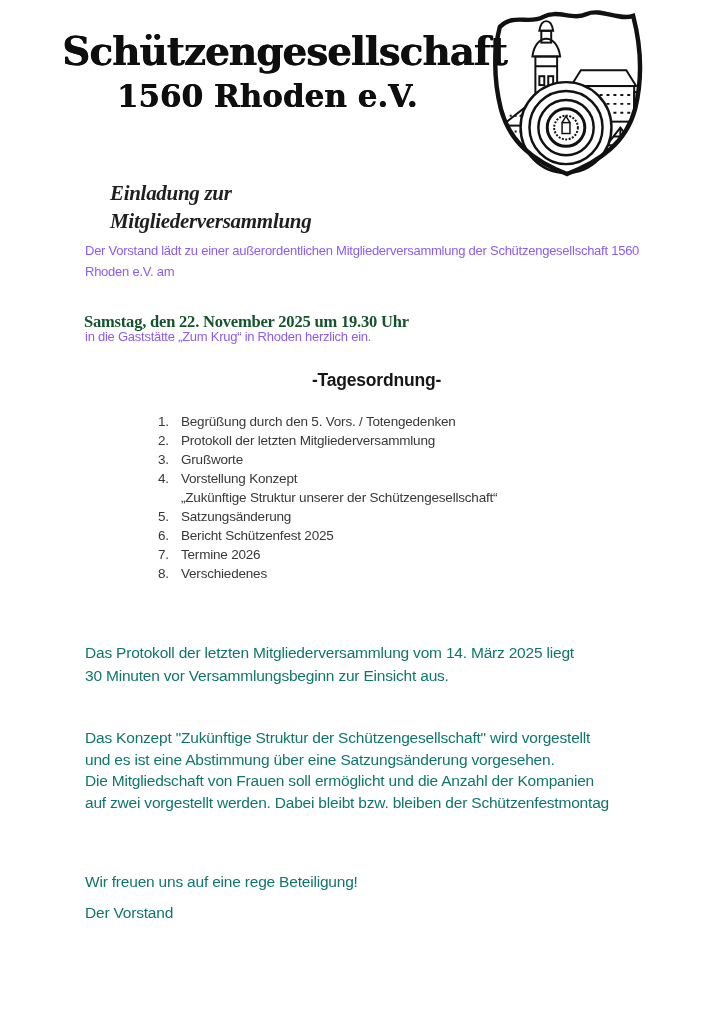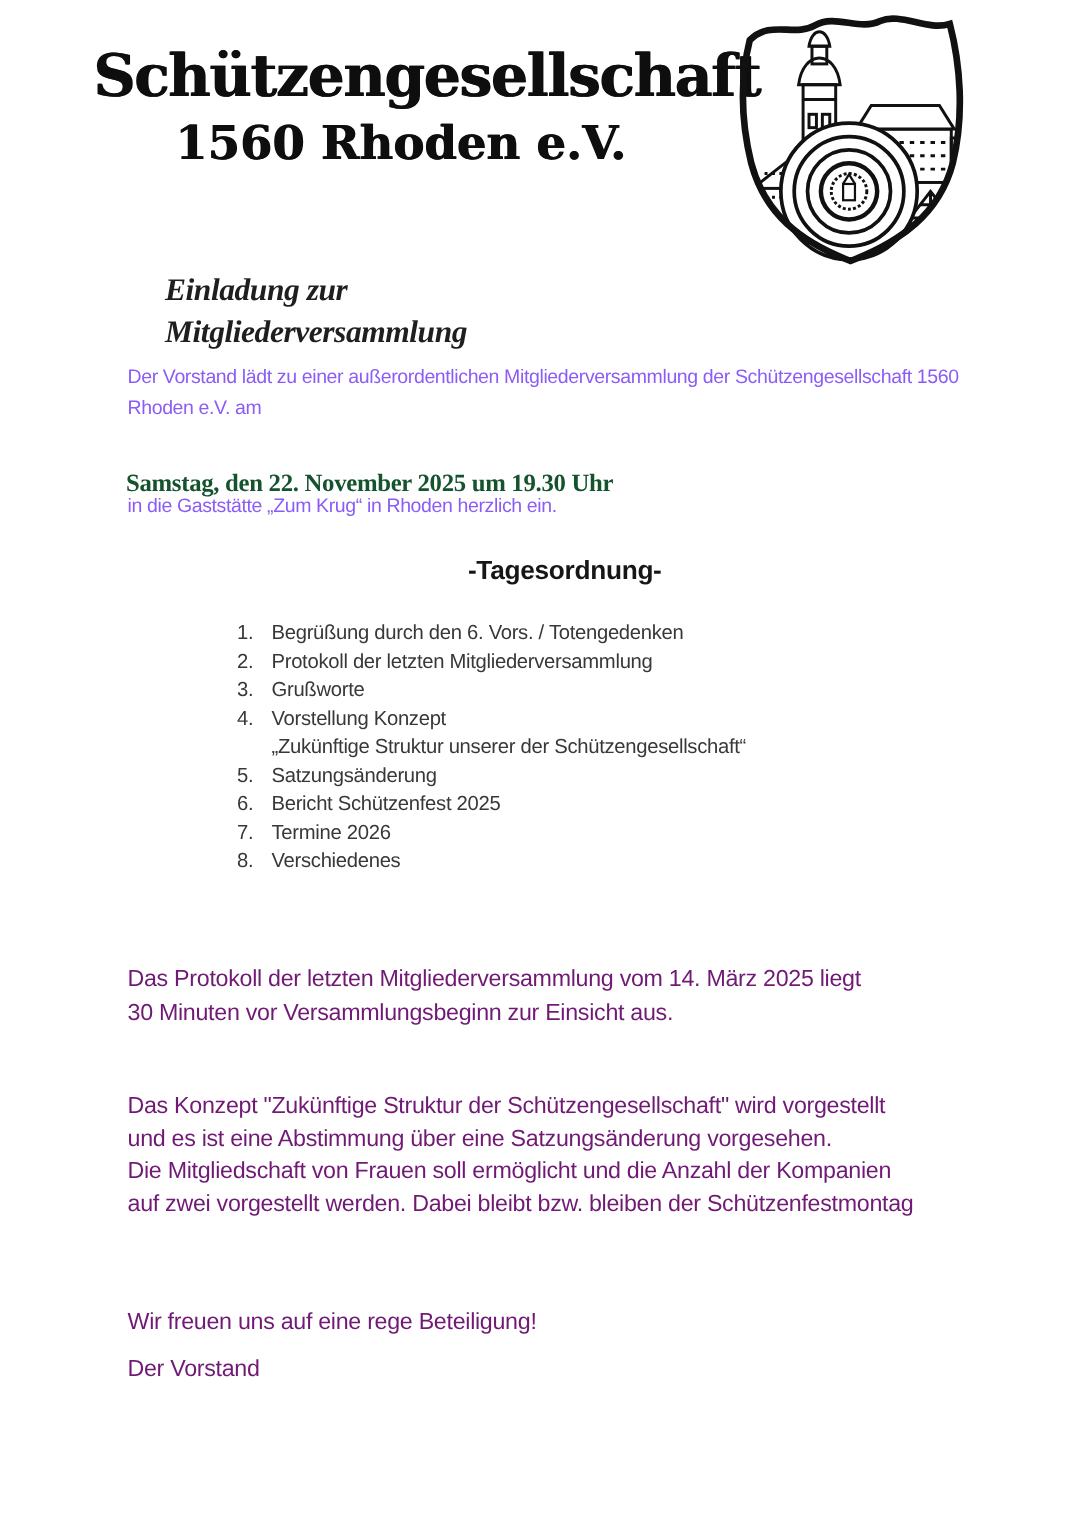--- a/index.html
+++ b/index.html
@@ -21,21 +21,21 @@
   .sans13{font-size:13px;line-height:21px;letter-spacing:-0.25px;color:#8b5cf6;}
   .intro{left:85px;top:240px;width:570px;}
   .dateline{left:84px;top:291px;font-family:"Liberation Serif",serif;font-weight:bold;
             font-size:16.5px;color:#14532d;letter-spacing:-0.2px;margin-top:21px;}
   .venue{left:85px;top:326px;}
   .agenda-h{left:16px;top:370px;width:721px;text-align:center;font-weight:bold;
             font-size:17.5px;color:#161616;letter-spacing:-0.2px;}
   .agenda{left:158px;top:412px;width:440px;font-size:13.5px;line-height:19px;
           letter-spacing:-0.2px;color:#383838;}
   .agenda .no{display:inline-block;width:23px;}
-  .sans15{font-size:15.5px;letter-spacing:-0.2px;color:#701a75;}
+  .sans15{font-size:15.5px;letter-spacing:-0.2px;color:#0f766e;}
   .p1{left:85px;top:642px;line-height:22.5px;}
   .p2{left:85px;top:727px;line-height:21.5px;}
   .closing{left:85px;top:872px;line-height:20px;}
   .signature{left:85px;top:903px;line-height:20px;}
 </style>
 </head>
 <body>
 
 <div class="page">
 
@@ -113,21 +113,21 @@
     <div>Rhoden e.V. am</div>
   </div>
 
   <div class="abs dateline">Samstag, den 22. November 2025 um 19.30 Uhr</div>
 
   <div class="abs venue sans13">in die Gaststätte „Zum Krug“ in Rhoden herzlich ein.</div>
 
   <div class="abs agenda-h">-Tagesordnung-</div>
 
   <div class="abs agenda">
-    <div class="row"><span class="no">1.</span><span>Begrüßung durch den 6. Vors. / Totengedenken</span></div>
+    <div class="row"><span class="no">1.</span><span>Begrüßung durch den 5. Vors. / Totengedenken</span></div>
     <div class="row"><span class="no">2.</span><span>Protokoll der letzten Mitgliederversammlung</span></div>
     <div class="row"><span class="no">3.</span><span>Grußworte</span></div>
     <div class="row"><span class="no">4.</span><span>Vorstellung Konzept</span></div>
     <div class="row"><span class="no"></span><span>„Zukünftige Struktur unserer der Schützengesellschaft“</span></div>
     <div class="row"><span class="no">5.</span><span>Satzungsänderung</span></div>
     <div class="row"><span class="no">6.</span><span>Bericht Schützenfest 2025</span></div>
     <div class="row"><span class="no">7.</span><span>Termine 2026</span></div>
     <div class="row"><span class="no">8.</span><span>Verschiedenes</span></div>
   </div>
 

